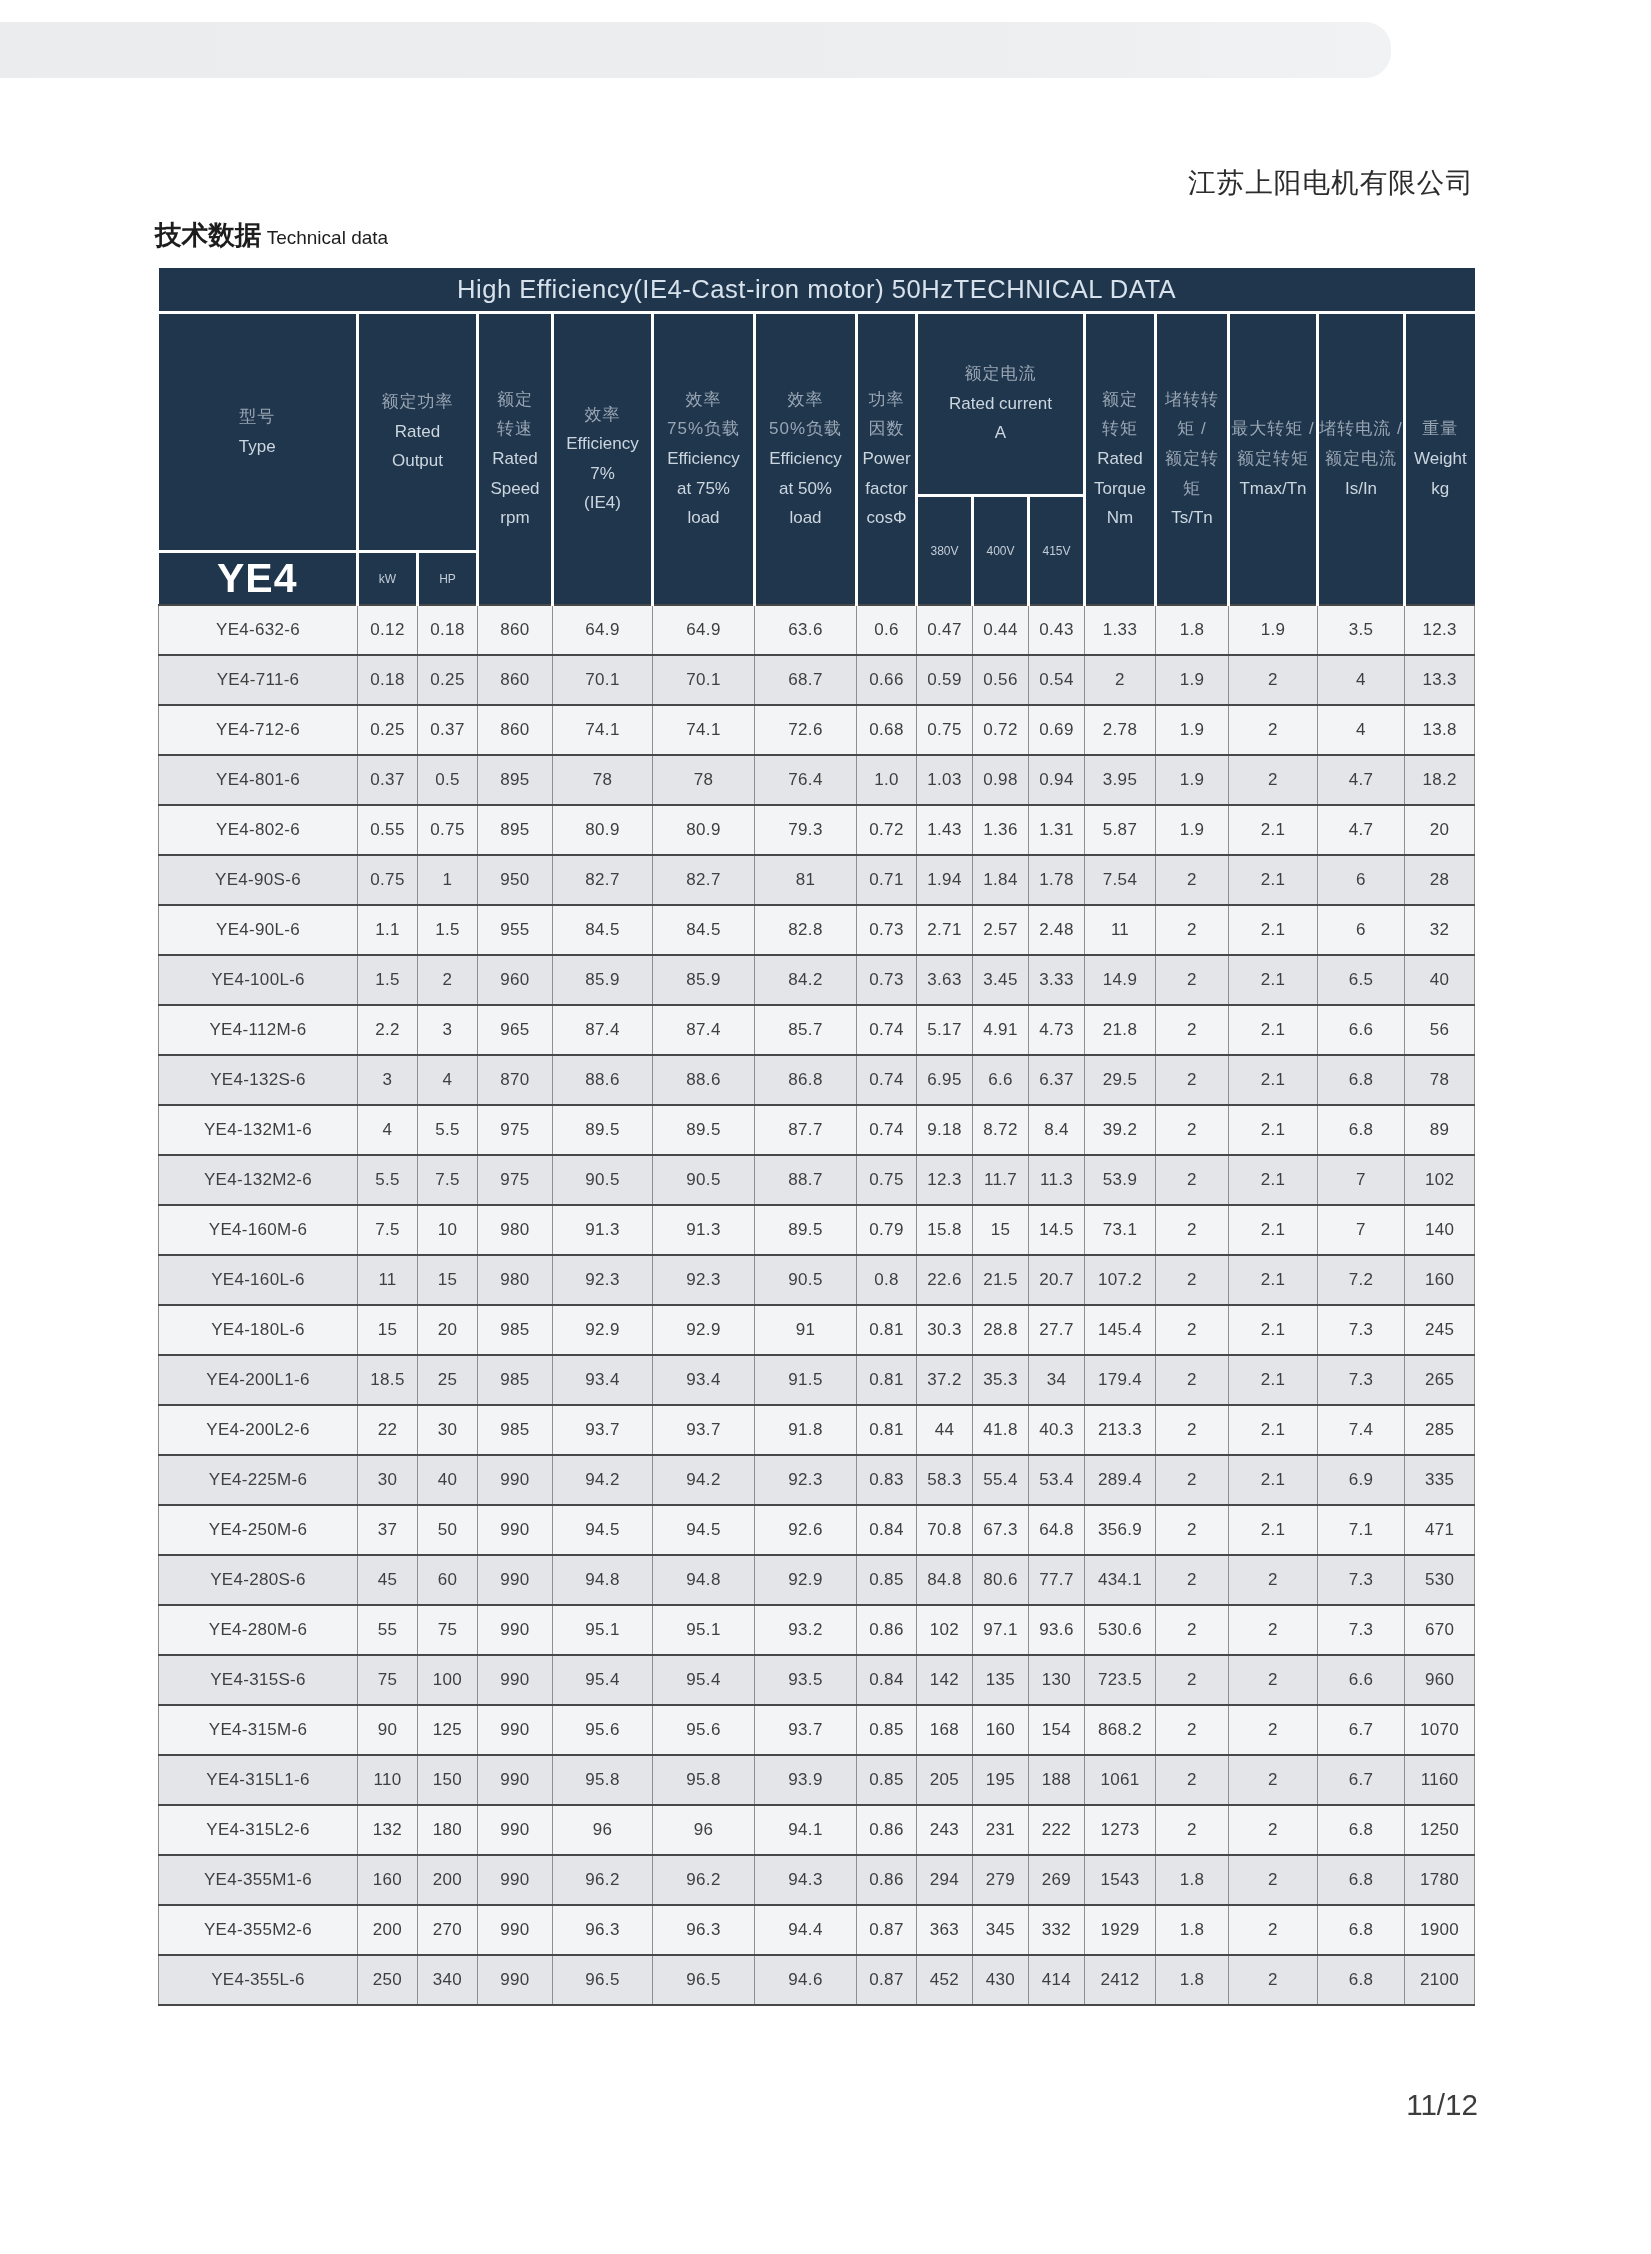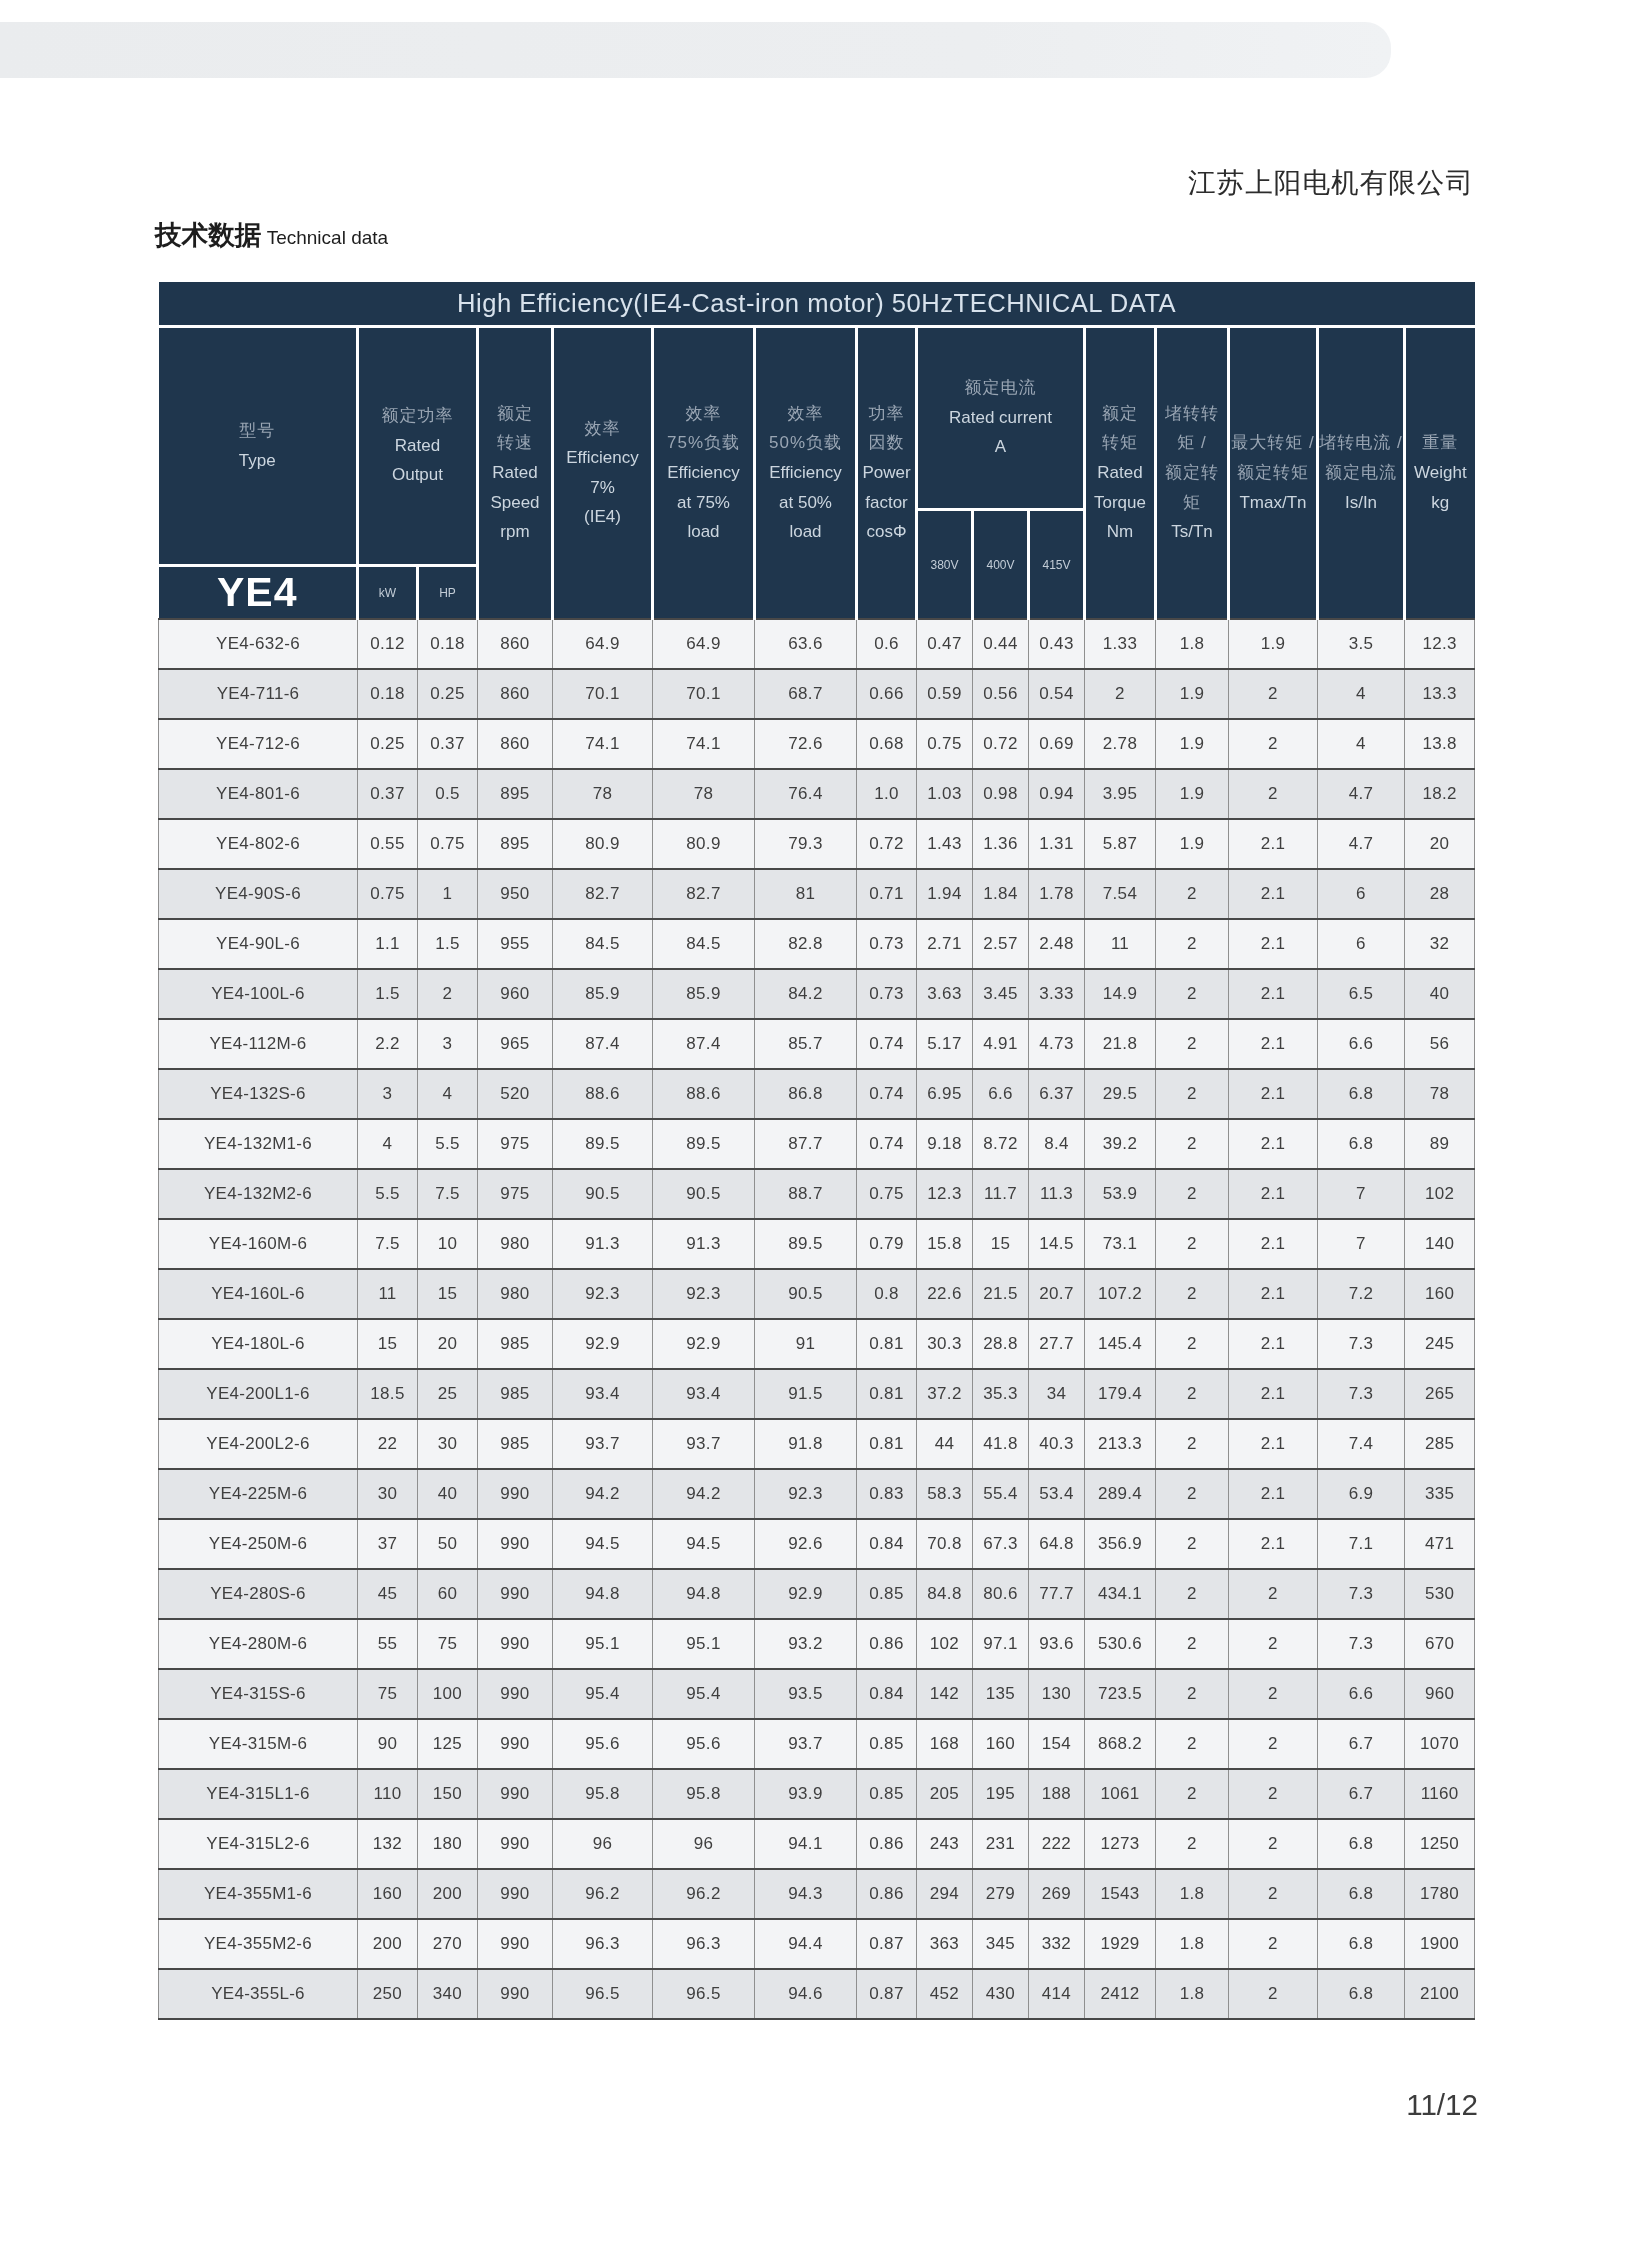--- a/index.html
+++ b/index.html
@@ -27,21 +27,21 @@
 
   .section-title {
     position: absolute; left: 155px; top: 217px;
     font-size: 26.6px; color: #1d1d1d;
   }
   .section-title .zh-part { font-weight: 700; }
   .section-title .en-part { font-weight: 400; font-size: 19px; }
 
   
   .spec-table {
-    position: absolute; left: 158px; top: 282px;
+    position: absolute; left: 158px; top: 268px;
     width: 1172px;
     border-collapse: collapse;
     table-layout: fixed;
   }
 
   
   thead th {
     background: #1f364d;
     border: 3px solid #ffffff;
     border-bottom: 0;
@@ -381,21 +381,21 @@
         <td>21.8</td>
         <td>2</td>
         <td>2.1</td>
         <td>6.6</td>
         <td>56</td>
       </tr>
       <tr class="even">
         <td>YE4-132S-6</td>
         <td>3</td>
         <td>4</td>
-        <td>520</td>
+        <td>870</td>
         <td>88.6</td>
         <td>88.6</td>
         <td>86.8</td>
         <td>0.74</td>
         <td>6.95</td>
         <td>6.6</td>
         <td>6.37</td>
         <td>29.5</td>
         <td>2</td>
         <td>2.1</td>

